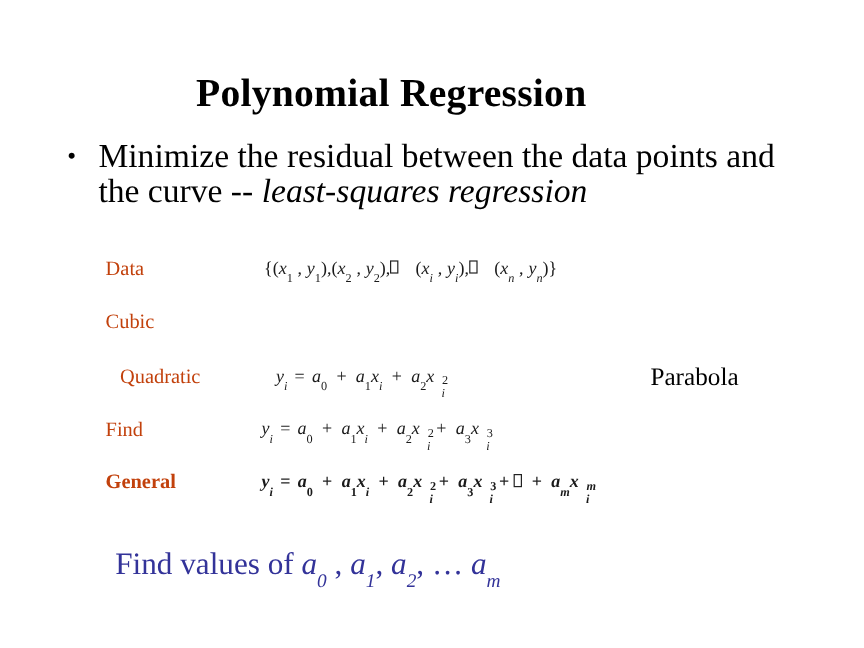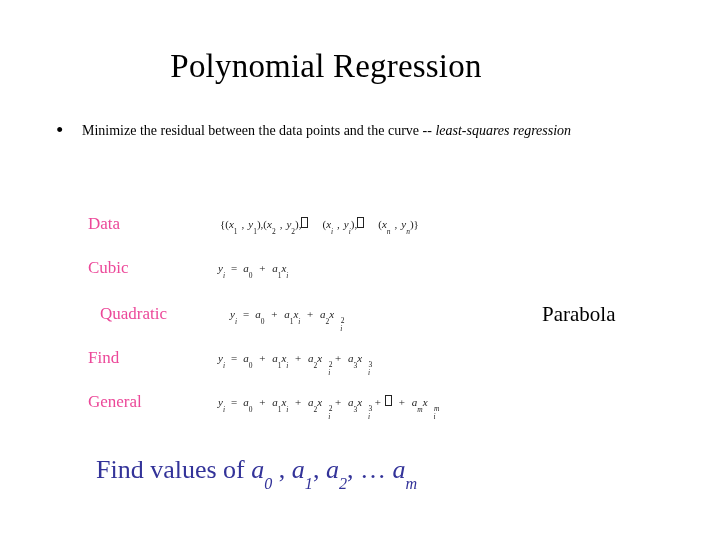--- a/index.html
+++ b/index.html
@@ -18,26 +18,26 @@
 
   .slide {
     position: relative;
     width: 720px;
     height: 540px;
   }
 
   
   .slide-title {
     position: absolute;
-    top: 48px;
+    top: 60px;
     left: 0;
     width: 652px;
     text-align: center;
     font-family: "Liberation Serif", "DejaVu Serif", serif;
-    font-weight: normal;
+    font-weight: bold;
     font-size: 33px;
     letter-spacing: 0.2px;
     color: #000000;
     white-space: nowrap;
   }
 
   
   .bullet-block {
     position: absolute;
     top: 116px;
@@ -52,21 +52,21 @@
     width: 30px;
     flex: 0 0 30px;
     font-size: 21px;
     line-height: 28px;
     text-align: left;
     padding-left: 4px;
     box-sizing: border-box;
   }
   .bullet-text {
     flex: 1 1 auto;
-    font-size: 14px;
+    font-size: 28px;
     line-height: 29px;
     color: #000000;
   }
   .bullet-text .emph {
     font-style: italic;
   }
 
   
   .eq-table {
     position: absolute;
@@ -79,29 +79,29 @@
     left: 0;
     width: 720px;
     height: 30px;
   }
   .eq-label {
     position: absolute;
     left: 88px;
     top: 0;
     font-size: 17px;
     line-height: 24px;
-    color: #ec4899;
+    color: #c2410c;
     white-space: nowrap;
   }
   .eq-body {
     position: absolute;
     top: 0;
     font-family: "Liberation Serif", "DejaVu Serif", serif;
     font-style: italic;
-    font-size: 11px;
+    font-size: 15px;
     line-height: 24px;
     color: #1a1a1a;
     white-space: nowrap;
   }
   .eq-note {
     position: absolute;
     left: 530px;
     top: 0;
     font-size: 21px;
     line-height: 24px;
@@ -198,35 +198,34 @@
 
   <div class="eq-table">
 
     <div class="eq-row" style="top:12px;">
       <div class="eq-label">Data</div>
       <div class="eq-body" style="left:220px;"><span class="brace">{(</span><span class="var">x</span><sub class="sub-num">1</sub><span class="op">,</span><span class="var">y</span><sub class="sub-num">1</sub><span class="brace">),(</span><span class="var">x</span><sub class="sub-num">2</sub><span class="op">,</span><span class="var">y</span><sub class="sub-num">2</sub><span class="brace">),</span><span class="tofu"></span><span class="gap-md"></span><span class="brace">(</span><span class="var">x</span><sub>i</sub><span class="op">,</span><span class="var">y</span><sub>i</sub><span class="brace">),</span><span class="tofu"></span><span class="gap-md"></span><span class="brace">(</span><span class="var">x</span><sub>n</sub><span class="op">,</span><span class="var">y</span><sub>n</sub><span class="brace">)}</span></div>
     </div>
 
     <div class="eq-row" style="top:56px;">
       <div class="eq-label">Cubic</div>
-      <div class="eq-body" style="left:218px;"><span class="var">y</span><sub>i</sub><span class="eqsign">=</span><span class="var">a</span><sub class="sub-num">0</sub><span class="op">&nbsp;+&nbsp;</span><span class="var">a</span><sub class="sub-num">1</sub><span class="var">x</span><sub>i</sub></div>
     </div>
 
     <div class="eq-row" style="top:102px;margin-left:12px;">
       <div class="eq-label">Quadratic</div>
       <div class="eq-body" style="left:218px;"><span class="var">y</span><sub>i</sub><span class="eqsign">=</span><span class="var">a</span><sub class="sub-num">0</sub><span class="op">&nbsp;+&nbsp;</span><span class="var">a</span><sub class="sub-num">1</sub><span class="var">x</span><sub>i</sub><span class="op">&nbsp;+&nbsp;</span><span class="var">a</span><sub class="sub-num">2</sub><span class="var pad-sub">x</span><span class="subsup"><span class="s-up">2</span><span class="s-dn">i</span></span></div>
       <div class="eq-note">Parabola</div>
     </div>
 
     <div class="eq-row" style="top:146px;">
       <div class="eq-label">Find</div>
       <div class="eq-body" style="left:218px;"><span class="var">y</span><sub>i</sub><span class="eqsign">=</span><span class="var">a</span><sub class="sub-num">0</sub><span class="op">&nbsp;+&nbsp;</span><span class="var">a</span><sub class="sub-num">1</sub><span class="var">x</span><sub>i</sub><span class="op">&nbsp;+&nbsp;</span><span class="var">a</span><sub class="sub-num">2</sub><span class="var pad-sub">x</span><span class="subsup"><span class="s-up">2</span><span class="s-dn">i</span></span><span class="op">&nbsp;+&nbsp;</span><span class="var">a</span><sub class="sub-num">3</sub><span class="var pad-sub">x</span><span class="subsup"><span class="s-up">3</span><span class="s-dn">i</span></span></div>
     </div>
 
-    <div class="eq-row" style="top:190px;">
+    <div class="eq-row" style="top:190px;font-weight:bold;">
       <div class="eq-label">General</div>
       <div class="eq-body" style="left:218px;"><span class="var">y</span><sub>i</sub><span class="eqsign">=</span><span class="var">a</span><sub class="sub-num">0</sub><span class="op">&nbsp;+&nbsp;</span><span class="var">a</span><sub class="sub-num">1</sub><span class="var">x</span><sub>i</sub><span class="op">&nbsp;+&nbsp;</span><span class="var">a</span><sub class="sub-num">2</sub><span class="var pad-sub">x</span><span class="subsup"><span class="s-up">2</span><span class="s-dn">i</span></span><span class="op">&nbsp;+&nbsp;</span><span class="var">a</span><sub class="sub-num">3</sub><span class="var pad-sub">x</span><span class="subsup"><span class="s-up">3</span><span class="s-dn">i</span></span><span class="op">&nbsp;+</span><span class="tofu"></span><span class="op">&nbsp;+&nbsp;</span><span class="var">a</span><sub>m</sub><span class="var pad-sub">x</span><span class="subsup"><span class="s-up s-up-it">m</span><span class="s-dn">i</span></span></div>
     </div>
 
   </div>
 
   <div class="conclusion" style="color: rgb(51, 51, 153);"><span class="c-txt">Find values of </span><span>a</span><sub>0</sub><span class="c-txt"> , </span><span>a</span><sub>1</sub><span class="c-txt">, </span><span>a</span><sub>2</sub><span class="c-txt">, … </span><span>a</span><sub>m</sub></div>
 
 </div>
 

